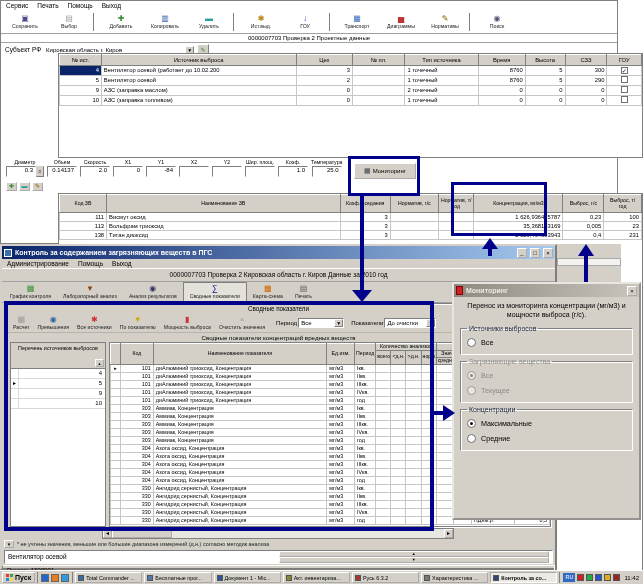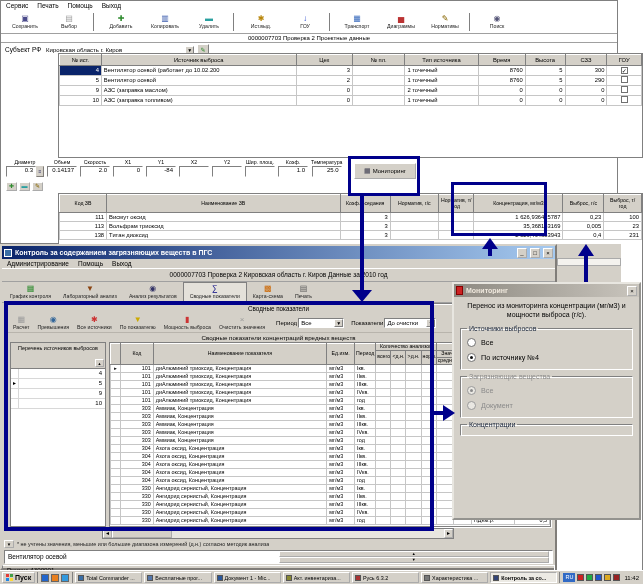--- a/index.html
+++ b/index.html
@@ -955,46 +955,50 @@
   <div class="dmsg">Перенос из мониторинга концентрации (мг/м3) и мощности выброса (г/с).</div>
 
   <fieldset class="fs">
     <legend>Источники выбросов</legend>
     <div>
 
     <div class="radio-row">
         <span class="radio"></span>
         <span>Все</span>
       </div>
-        <div class="radio-row">
-        <span class="radio on"></span>
-        <span>По источнику №4</span>
-      </div>
       </div>
   </fieldset>
 
   <fieldset class="fs fs-dis">
     <legend>Загрязняющие вещества</legend>
     <div>
 
     <div class="radio-row">
         <span class="radio on"></span>
         <span>Все</span>
       </div>
         <div class="radio-row">
         <span class="radio"></span>
-        <span>Документ</span>
+        <span>Текущее</span>
       </div>
       </div>
   </fieldset>
 
   <fieldset class="fs">
     <legend>Концентрации</legend>
     <div>
 
+    <div class="radio-row">
+        <span class="radio on"></span>
+        <span>Максимальные</span>
+      </div>
+        <div class="radio-row">
+        <span class="radio"></span>
+        <span>Средние</span>
+      </div>
       </div>
   </fieldset>
 
 </div>
 
 <div class="ann ann-rect" style="left:348px;top:156px;width:72px;height:40px;"></div>
 <div class="ann ann-fill" style="left:360px;top:196px;width:4px;height:94px;"></div>
 <div class="ann" style="left:352px;top:290px;width:0;height:0;border-left:10px solid transparent;border-right:10px solid transparent;border-top:12px solid #00008b;"></div>
 
 <div class="ann ann-rect" style="left:451px;top:182px;width:96px;height:54px;"></div>

